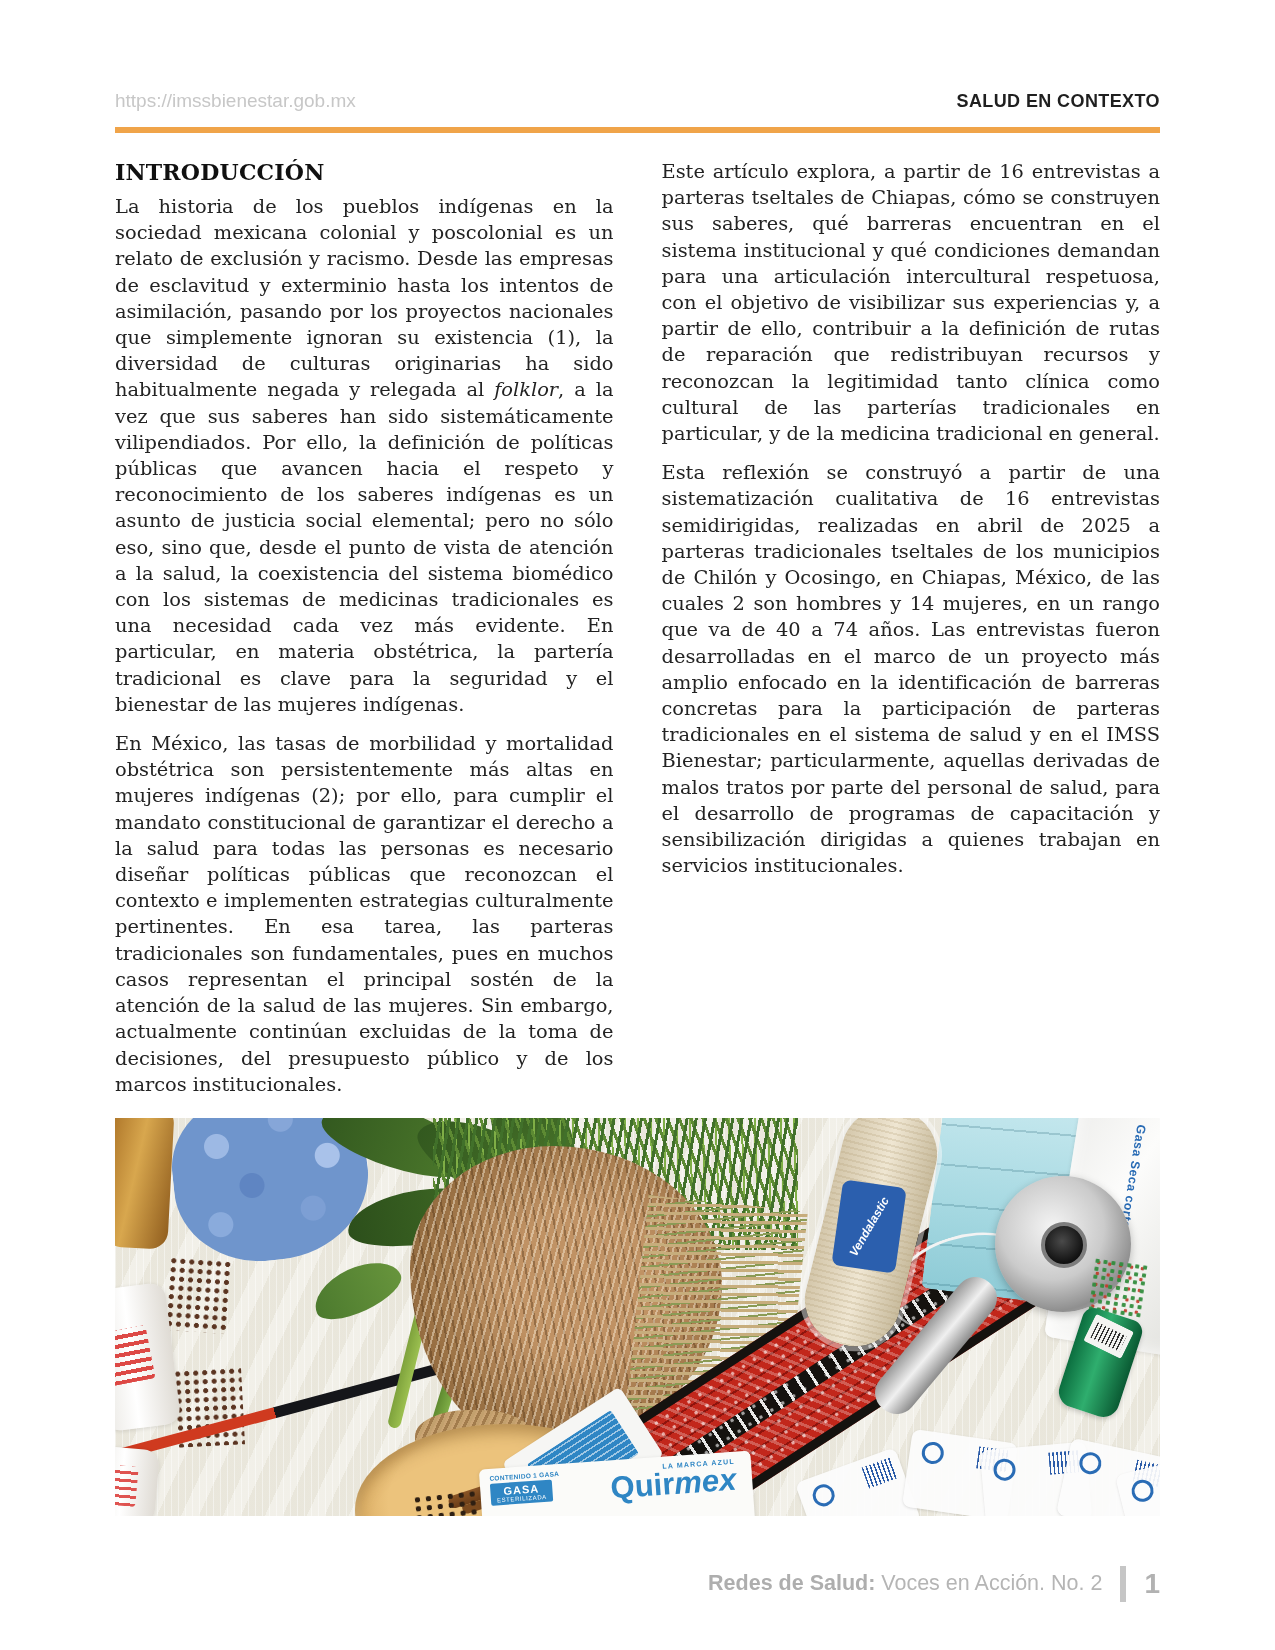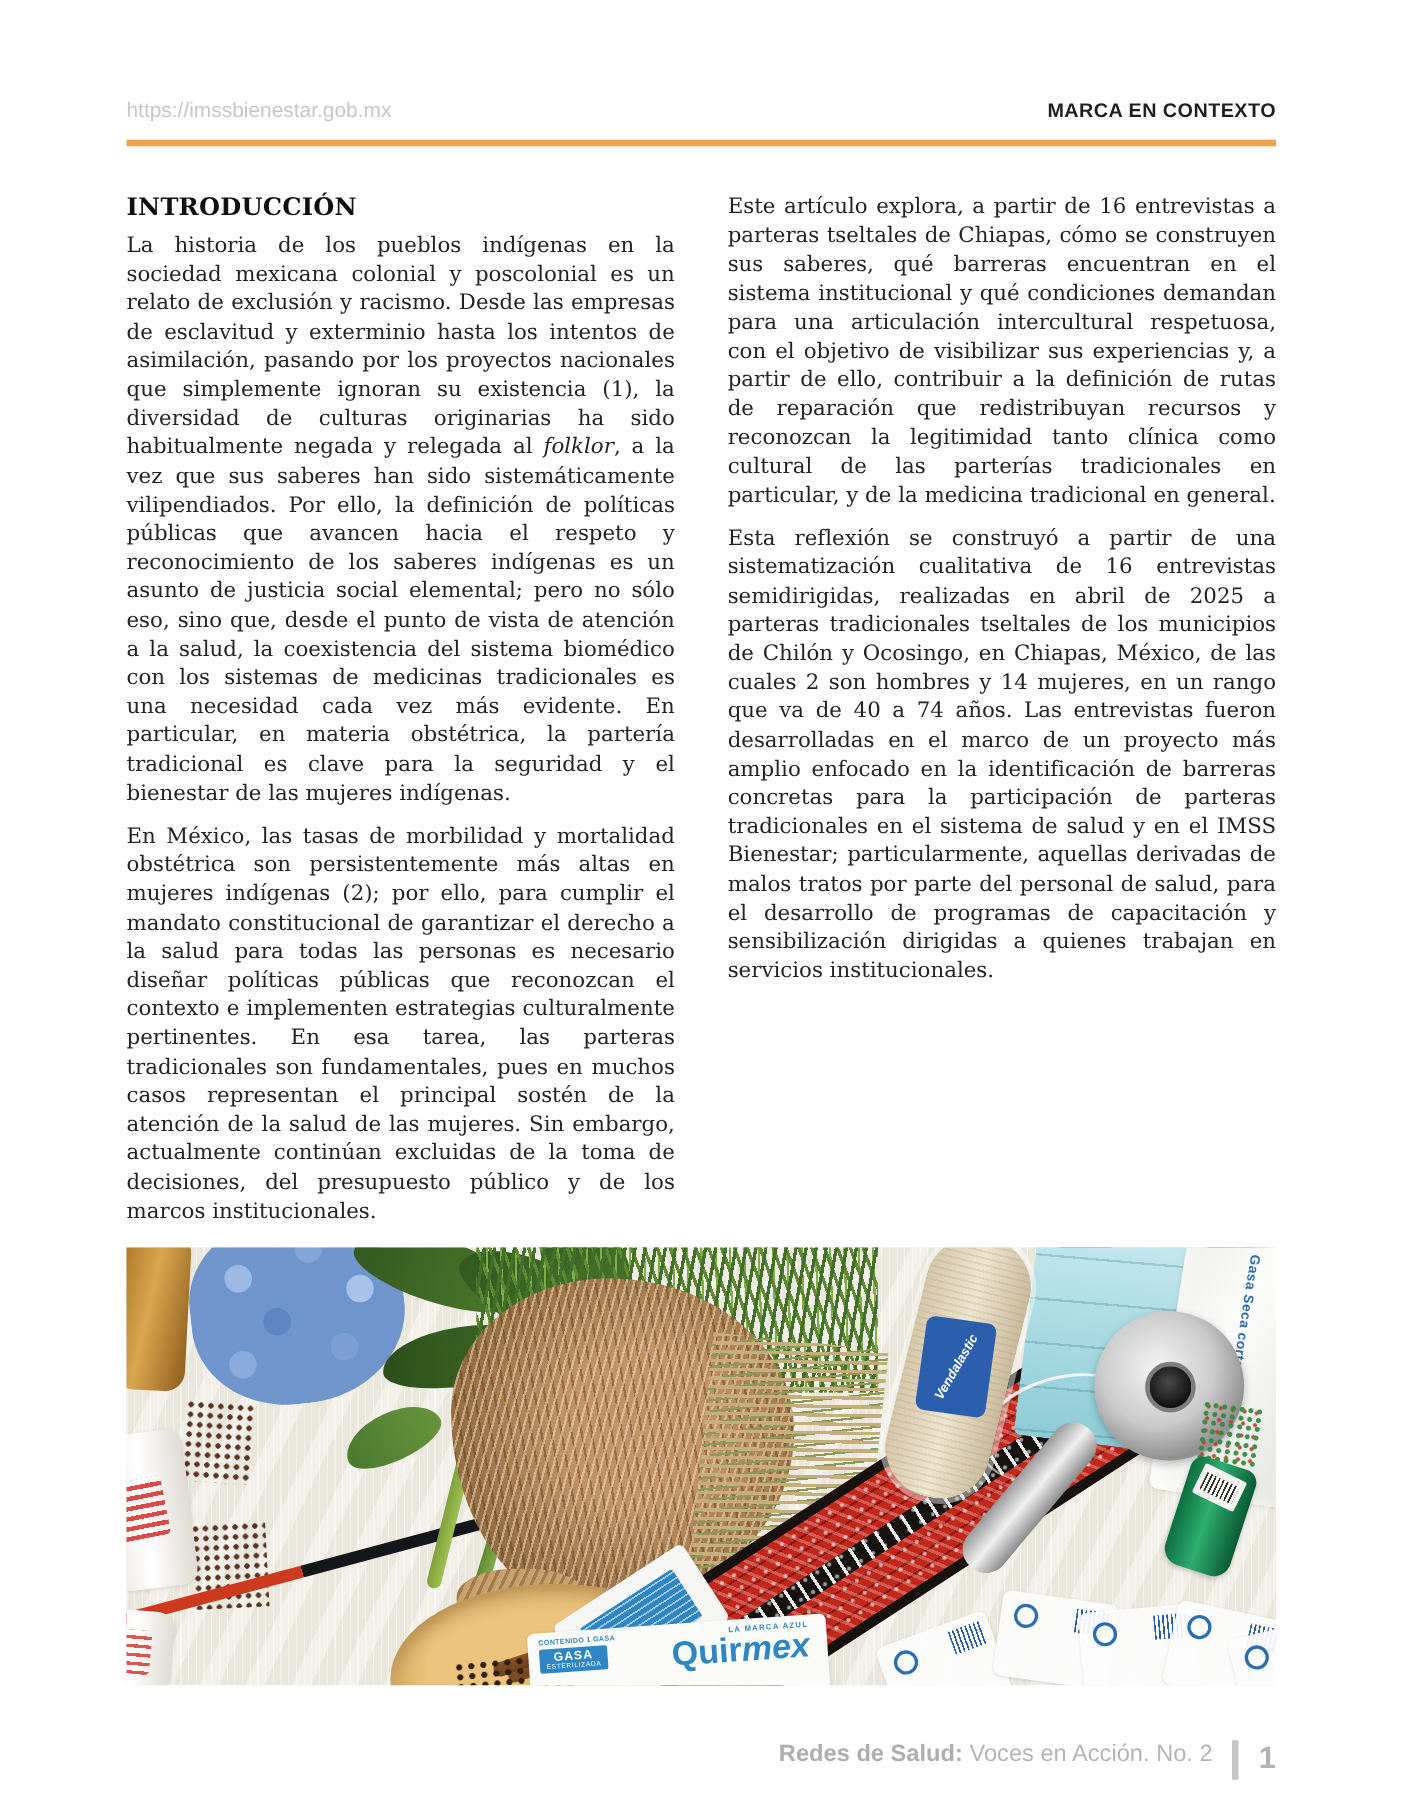--- a/index.html
+++ b/index.html
@@ -5,21 +5,21 @@
   html,body{margin:0;padding:0;background:#ffffff;}
   .page{width:1275px;min-height:1650px;background:#ffffff;box-sizing:border-box;
         padding:0 115px;overflow:hidden;font-family:"DejaVu Serif",serif;}
   
   .header{display:flex;justify-content:space-between;align-items:baseline;padding-top:90px;}
   .header-url{font-family:"Liberation Sans",sans-serif;font-size:19px;color:#c7c7c7;}
   .header-section{font-family:"Liberation Sans",sans-serif;font-size:18px;font-weight:700;
                   color:#1f1f1f;letter-spacing:.4px;}
   .accent-rule{height:6px;background:#F0A449;margin-top:15px;border:none;}
   
-  .columns{display:flex;gap:48px;margin-top:42px;}
+  .columns{display:flex;gap:48px;margin-top:26px;}
   .col{flex:1 1 0;min-width:0;}
   h2.sec{font-size:22px;line-height:26px;margin:0 0 9px;color:#101010;font-weight:700;letter-spacing:.2px;}
   .col p{margin:0 0 13px;font-size:19.4px;line-height:26.2px;color:#232323;
          text-align:justify;hyphens:auto;-webkit-hyphens:auto;}
   .col p:last-child{margin-bottom:0;}
   .it{font-style:italic;}
   
   .photo{position:relative;width:1045px;height:398px;margin:20px auto 0;overflow:hidden;
          background:
            repeating-linear-gradient(90deg,rgba(255,255,255,.45) 0 1px,transparent 1px 7px),
@@ -159,35 +159,35 @@
   .gasa-line1{display:block;font-weight:700;font-size:11px;letter-spacing:1px;}
   .gasa-line2{display:block;font-size:6px;letter-spacing:.6px;}
   .q-right{display:flex;flex-direction:column;align-items:flex-end;margin-left:auto;padding-right:6px;}
   .q-tag{color:#2f86c4;font:700 7px "Liberation Sans",sans-serif;letter-spacing:1.2px;}
   .q-brand{color:#2f86c4;font:700 31px "Liberation Sans",sans-serif;line-height:30px;}
   .q-brand .it{font-style:italic;}
   .red-stripe{left:790px;top:-6px;width:152px;height:10px;background:#cf3a1f;border-radius:4px;transform:rotate(12deg);}
   
   .caption{width:1045px;margin:15px auto 0;text-align:right;font-size:17.5px;font-weight:600;
            color:#141414;font-family:"DejaVu Serif",serif;}
-  .footer{margin-top:50px;display:flex;justify-content:flex-end;gap:18px;
+  .footer{margin-top:50px;display:flex;justify-content:flex-end;align-items:center;gap:18px;
           font-family:"Liberation Sans",sans-serif;}
   .footer-journal{font-size:21.5px;color:#b5b5b5;}
   .footer-journal .bold{font-weight:700;color:#aeaeae;}
   .footer-bar{width:6px;height:36px;background:#c6c6c6;}
   .footer-page{font-size:28px;font-weight:700;color:#b2b2b2;}
 </style>
 </head>
 <body>
 
 <div class="page">
 
   <div class="header">
     <span class="header-url">https://imssbienestar.gob.mx</span>
-    <span class="header-section">MARCA EN CONTEXTO</span>
+    <span class="header-section">SALUD EN CONTEXTO</span>
   </div>
   <div class="accent-rule"></div>
 
   <div class="columns">
     <div class="col">
       <h2 class="sec">INTRODUCCIÓN</h2>
       <p><span>La historia de los pueblos indígenas en la sociedad mexicana colonial y poscolonial es un relato de exclusión y racismo. Desde las empresas de esclavitud y exterminio hasta los intentos de asimilación, pasando por los proyectos nacionales que simplemente ignoran su existencia (1), la diversidad de culturas originarias ha sido habitualmente negada y relegada al </span><span class="it">folklor</span><span>, a la vez que sus saberes han sido sistemáticamente vilipendiados. Por ello, la definición de políticas públicas que avancen hacia el respeto y reconocimiento de los saberes indígenas es un asunto de justicia social elemental; pero no sólo eso, sino que, desde el punto de vista de atención a la salud, la coexistencia del sistema biomédico con los sistemas de medicinas tradicionales es una necesidad cada vez más evidente. En particular, en materia obstétrica, la partería tradicional es clave para la seguridad y el bienestar de las mujeres indígenas.</span></p>
       <p>En México, las tasas de morbilidad y mortalidad obstétrica son persistentemente más altas en mujeres indígenas (2); por ello, para cumplir el mandato constitucional de garantizar el derecho a la salud para todas las personas es necesario diseñar políticas públicas que reconozcan el contexto e implementen estrategias culturalmente pertinentes. En esa tarea, las parteras tradicionales son fundamentales, pues en muchos casos representan el principal sostén de la atención de la salud de las mujeres. Sin embargo, actualmente continúan excluidas de la toma de decisiones, del presupuesto público y de los marcos institucionales.</p>
     </div>
     <div class="col">

